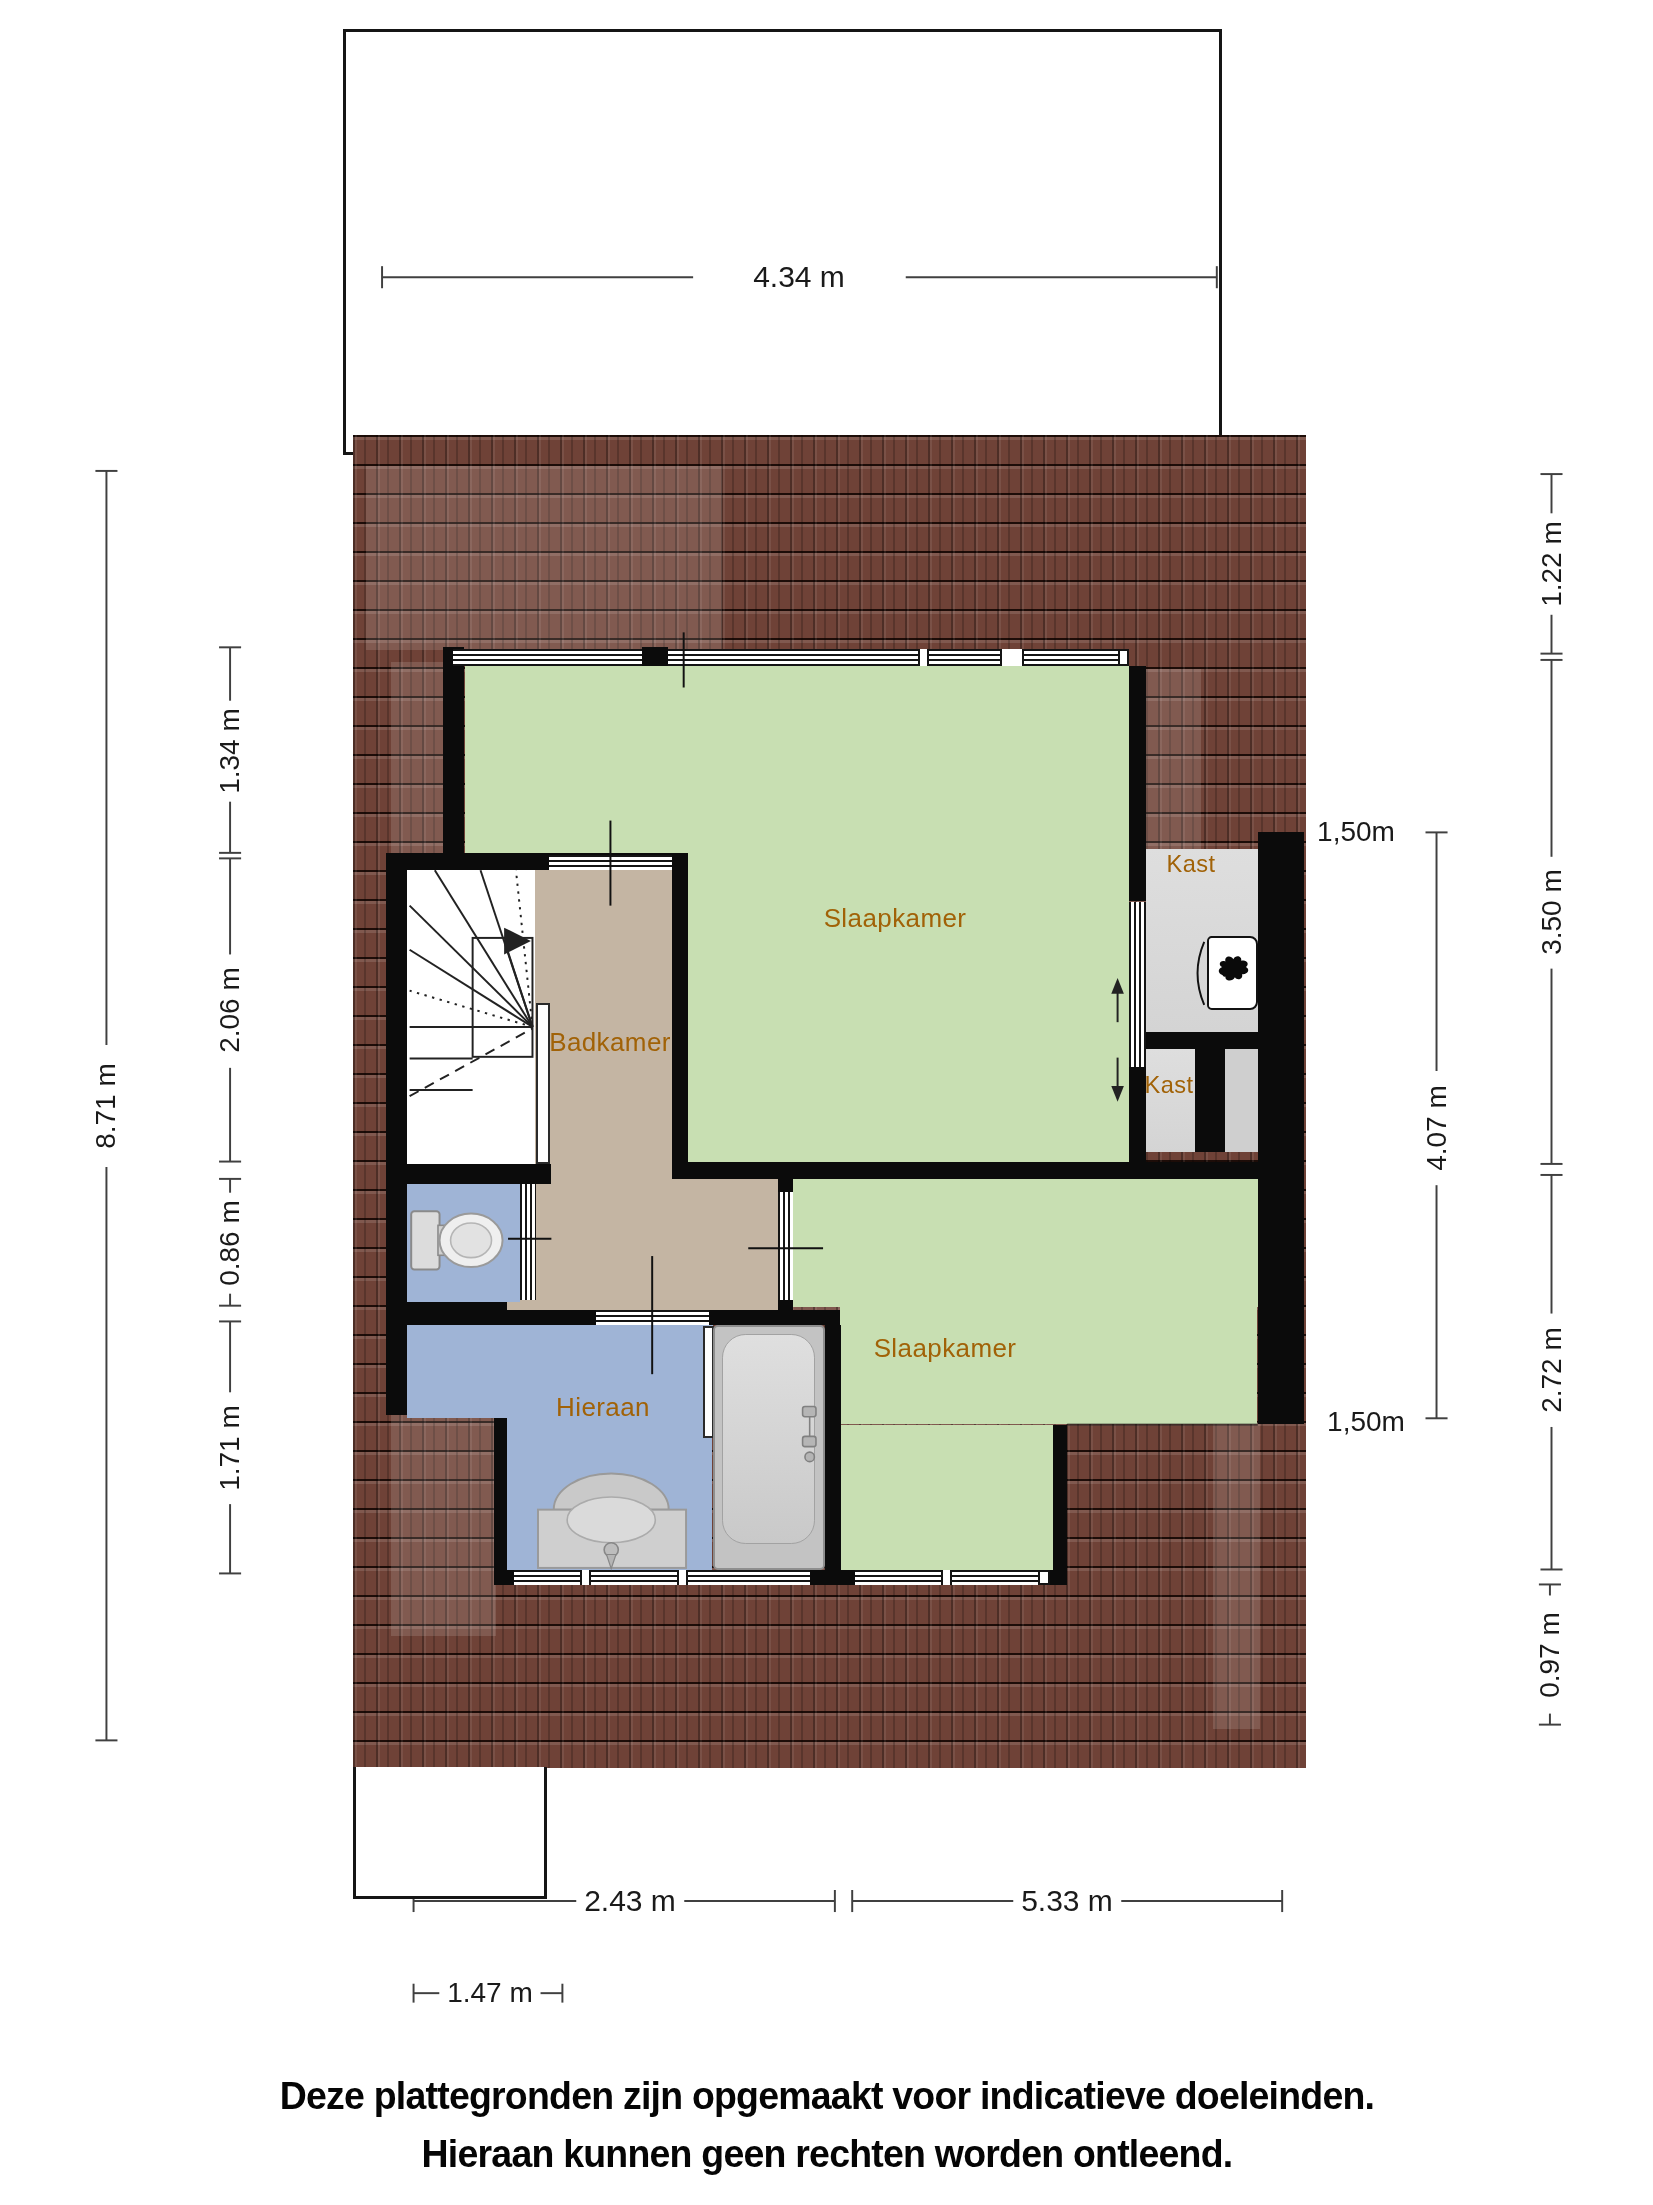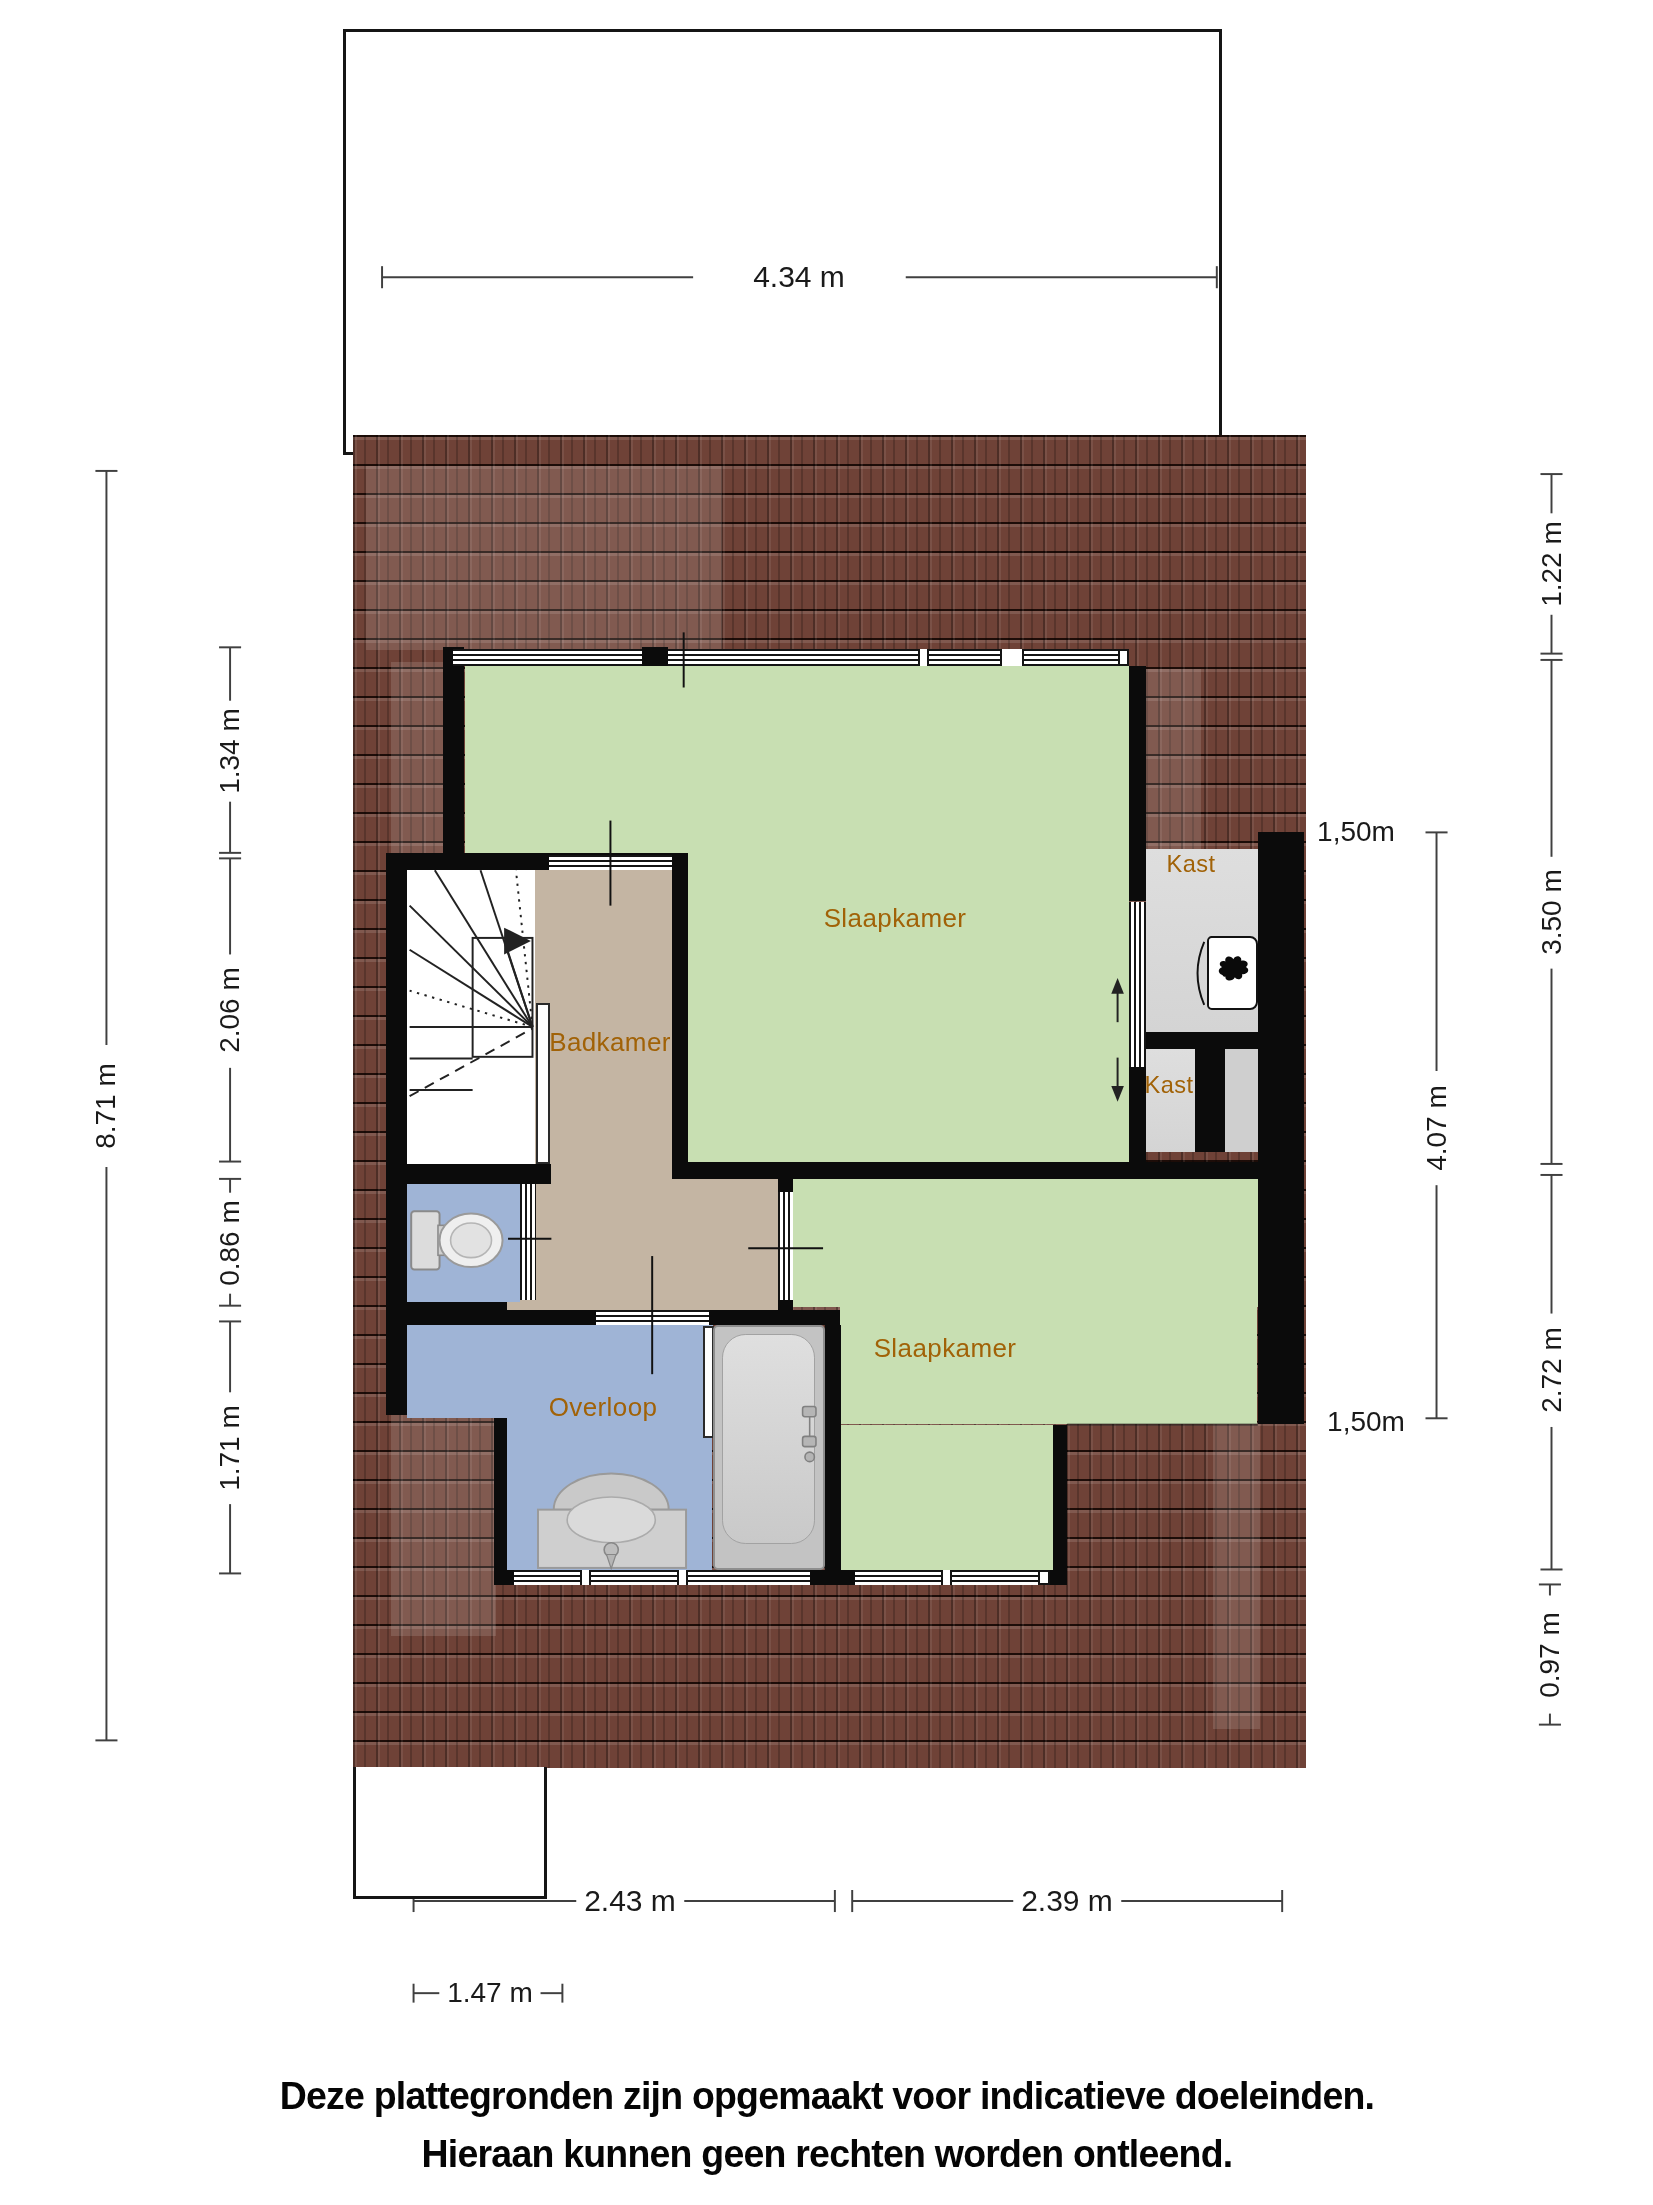--- a/index.html
+++ b/index.html
@@ -256,39 +256,39 @@
       <line x1="525" y1="2519" x2="525" y2="2543"></line>
         <line x1="714" y1="2519" x2="714" y2="2543"></line>
     </g>
   </svg>
 
   <div class="dormer" style="left:353px;top:1767px;width:188px;height:129px;border-top:none;"></div>
 
   <div class="roomlabel" style="left:895px;top:918px;">Slaapkamer</div>
   <div class="roomlabel" style="left:945px;top:1348px;">Slaapkamer</div>
   <div class="roomlabel" style="left:610px;top:1042px;">Badkamer</div>
-  <div class="roomlabel" style="left:603px;top:1407px;">Overloop</div>
+  <div class="roomlabel" style="left:603px;top:1407px;">Hieraan</div>
   <div class="roomlabel small" style="left:1191px;top:864px;">Kast</div>
   <div class="roomlabel small" style="left:1169px;top:1085px;">Kast</div>
 
   <div class="dimlabel" style="left:799px;top:277px;">4.34 m</div>
   <div class="dimlabel rot" style="left:106px;top:1106px;">8.71 m</div>
   <div class="dimlabel rot" style="left:230px;top:751px;">1.34 m</div>
   <div class="dimlabel rot" style="left:230px;top:1010px;">2.06 m</div>
   <div class="dimlabel rot" style="left:230px;top:1243px;">0.86 m</div>
   <div class="dimlabel rot" style="left:230px;top:1448px;">1.71 m</div>
   <div class="dimlabel plain" style="left:1356px;top:832px;font-size:28px;">1,50m</div>
   <div class="dimlabel plain" style="left:1366px;top:1422px;font-size:28px;">1,50m</div>
   <div class="dimlabel rot" style="left:1437px;top:1128px;">4.07 m</div>
   <div class="dimlabel rot" style="left:1552px;top:564px;">1.22 m</div>
   <div class="dimlabel rot" style="left:1552px;top:912px;">3.50 m</div>
   <div class="dimlabel rot" style="left:1552px;top:1370px;">2.72 m</div>
   <div class="dimlabel rot" style="left:1550px;top:1655px;">0.97 m</div>
   <div class="dimlabel" style="left:630px;top:1901px;">2.43 m</div>
-  <div class="dimlabel" style="left:1067px;top:1901px;">2.39 m</div>
+  <div class="dimlabel" style="left:1067px;top:1901px;">5.33 m</div>
   <div class="dimlabel" style="left:490px;top:1993px;font-size:28px;">1.47 m</div>
 
   <div class="disclaimer">
     <div>Deze plattegronden zijn opgemaakt voor indicatieve doeleinden.</div>
     <div>Hieraan kunnen geen rechten worden ontleend.</div>
   </div>
 
 </div>
 
 

